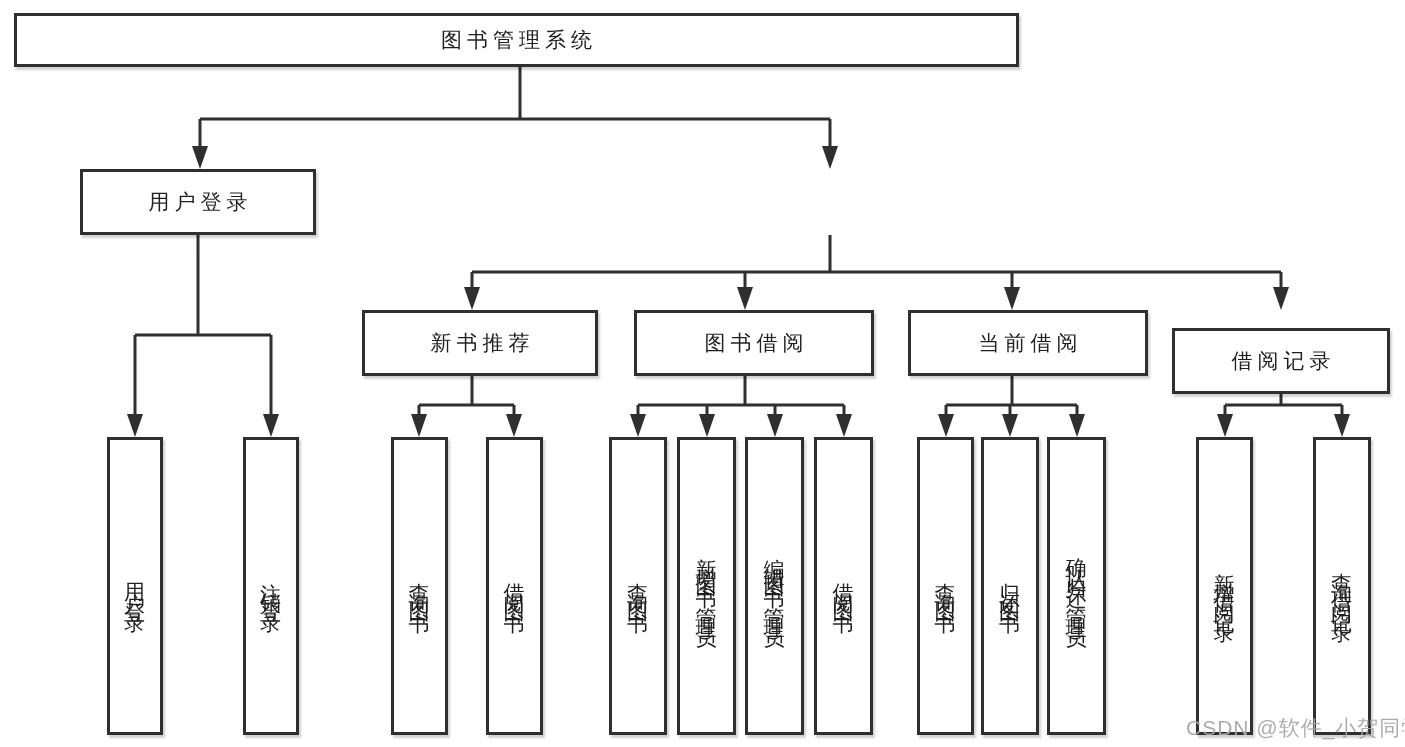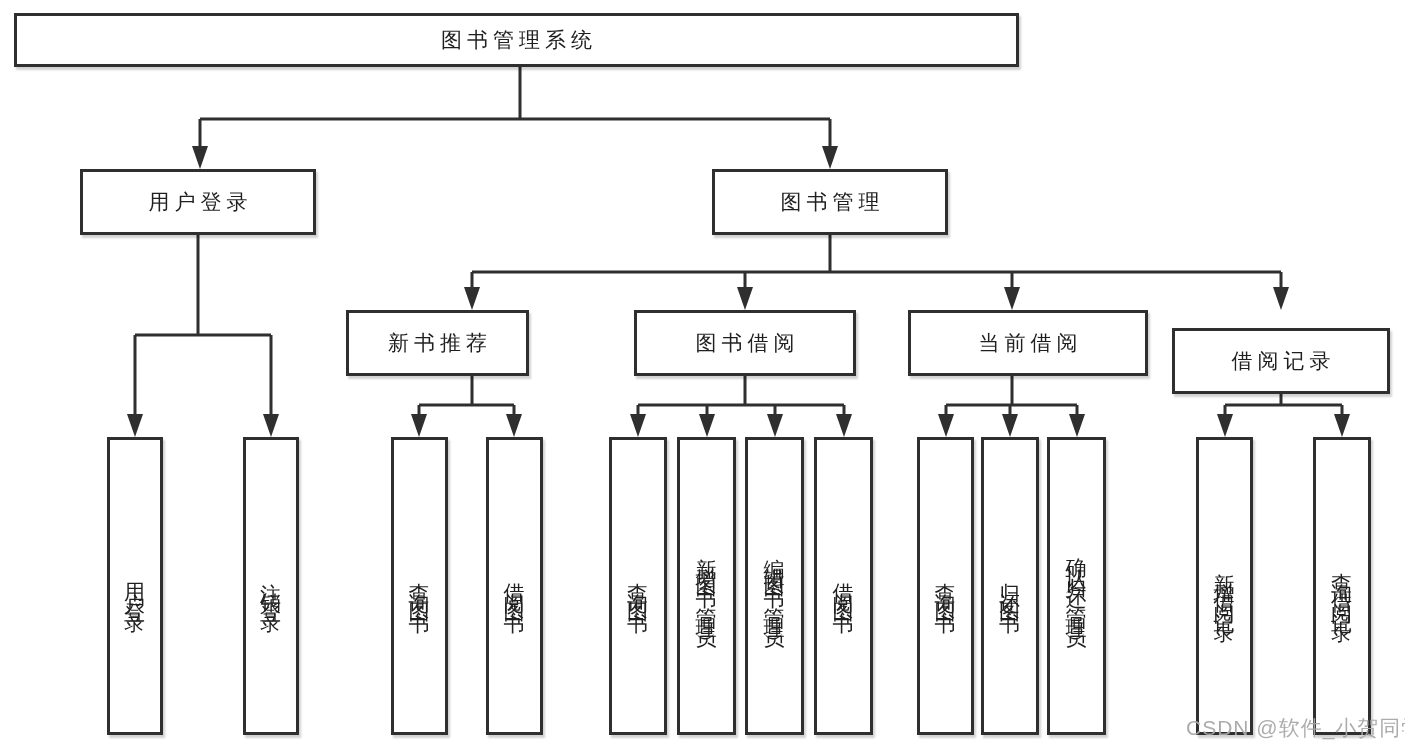--- a/index.html
+++ b/index.html
@@ -108,28 +108,25 @@
     </g>
   </svg>
 
   <div class="node hbox" style="left:14px; top:13px; width:1005px; height:54px;">
     <span class="label">图书管理系统</span>
   </div>
 
   <div class="node hbox" style="left:80px; top:169px; width:236px; height:66px;">
     <span class="label">用户登录</span>
   </div>
-  <div class="node hbox" style="left:712px; top:169px; width:236px; height:66px;">
-    <span class="label">图书管理</span>
-  </div>
 
-  <div class="node hbox" style="left:346px; top:310px; width:183px; height:66px;font-family:Liberation Mono, monospace;">
+  <div class="node hbox" style="left:362px; top:310px; width:236px; height:66px;font-family:Liberation Mono, monospace;">
     <span class="label">新书推荐</span>
   </div>
-  <div class="node hbox" style="left:634px; top:310px; width:222px; height:66px;">
+  <div class="node hbox" style="left:634px; top:310px; width:240px; height:66px;">
     <span class="label">图书借阅</span>
   </div>
   <div class="node hbox" style="left:908px; top:310px; width:240px; height:66px;">
     <span class="label">当前借阅</span>
   </div>
   <div class="node hbox" style="left:1172px; top:310px; width:218px; height:66px;margin-top:18px;">
     <span class="label">借阅记录</span>
   </div>
 
   <div class="node vbox" style="left:107px; top:437px; width:56px; height:298px;">

